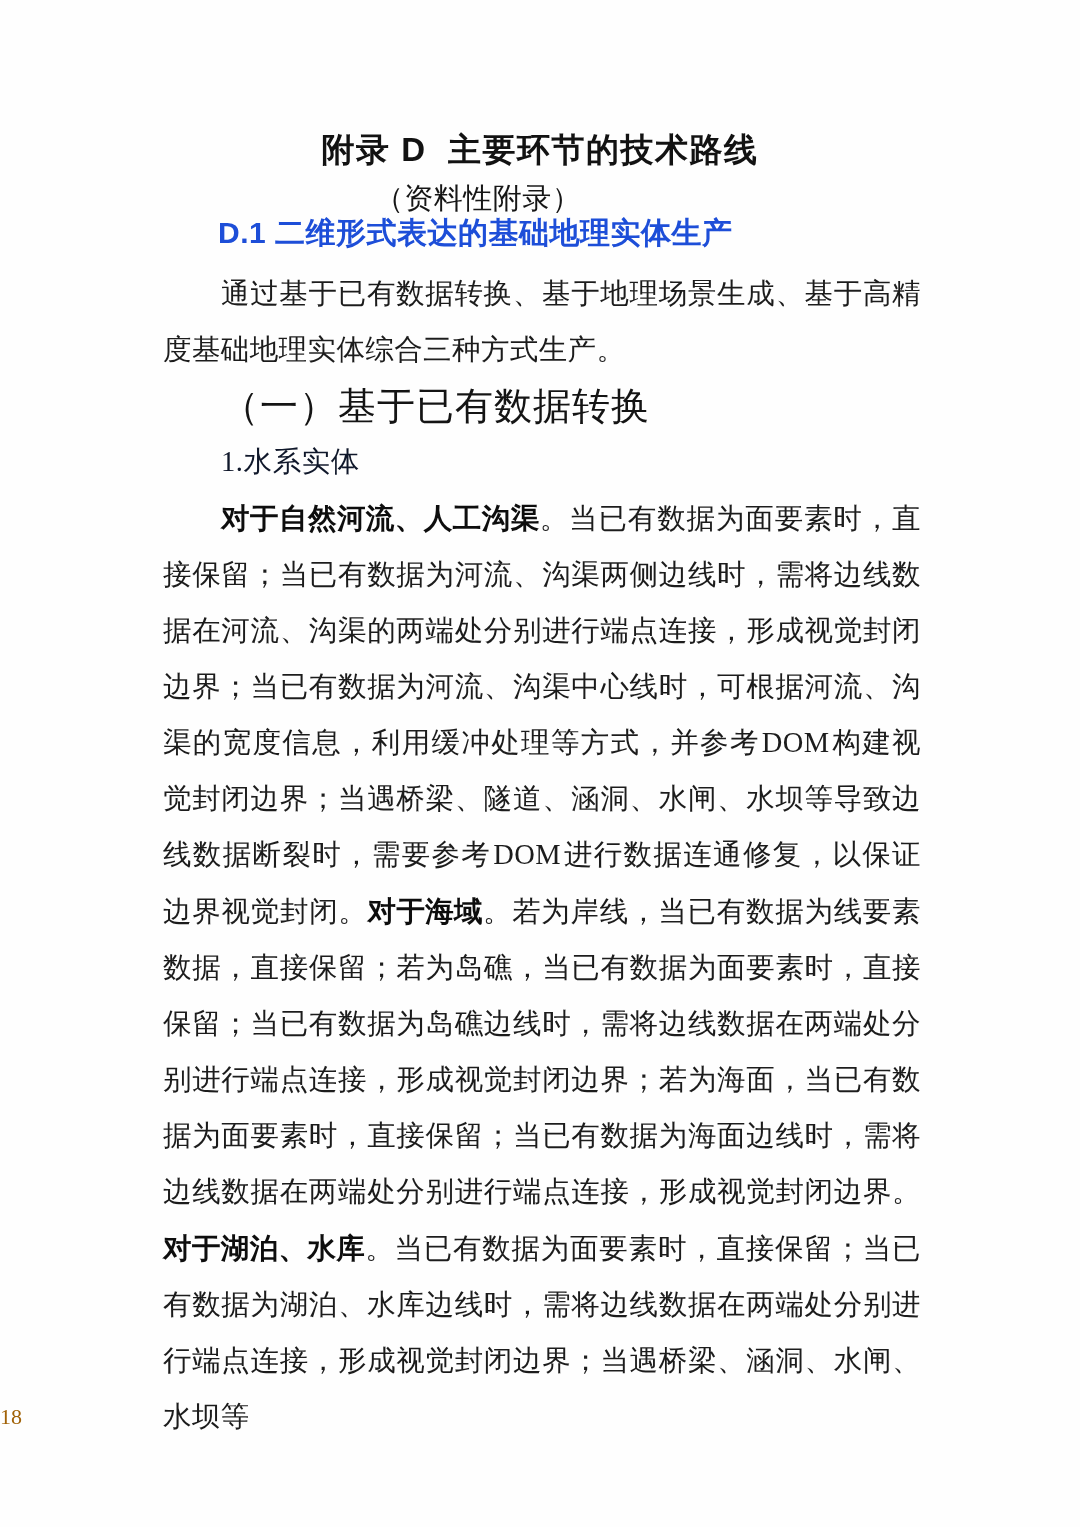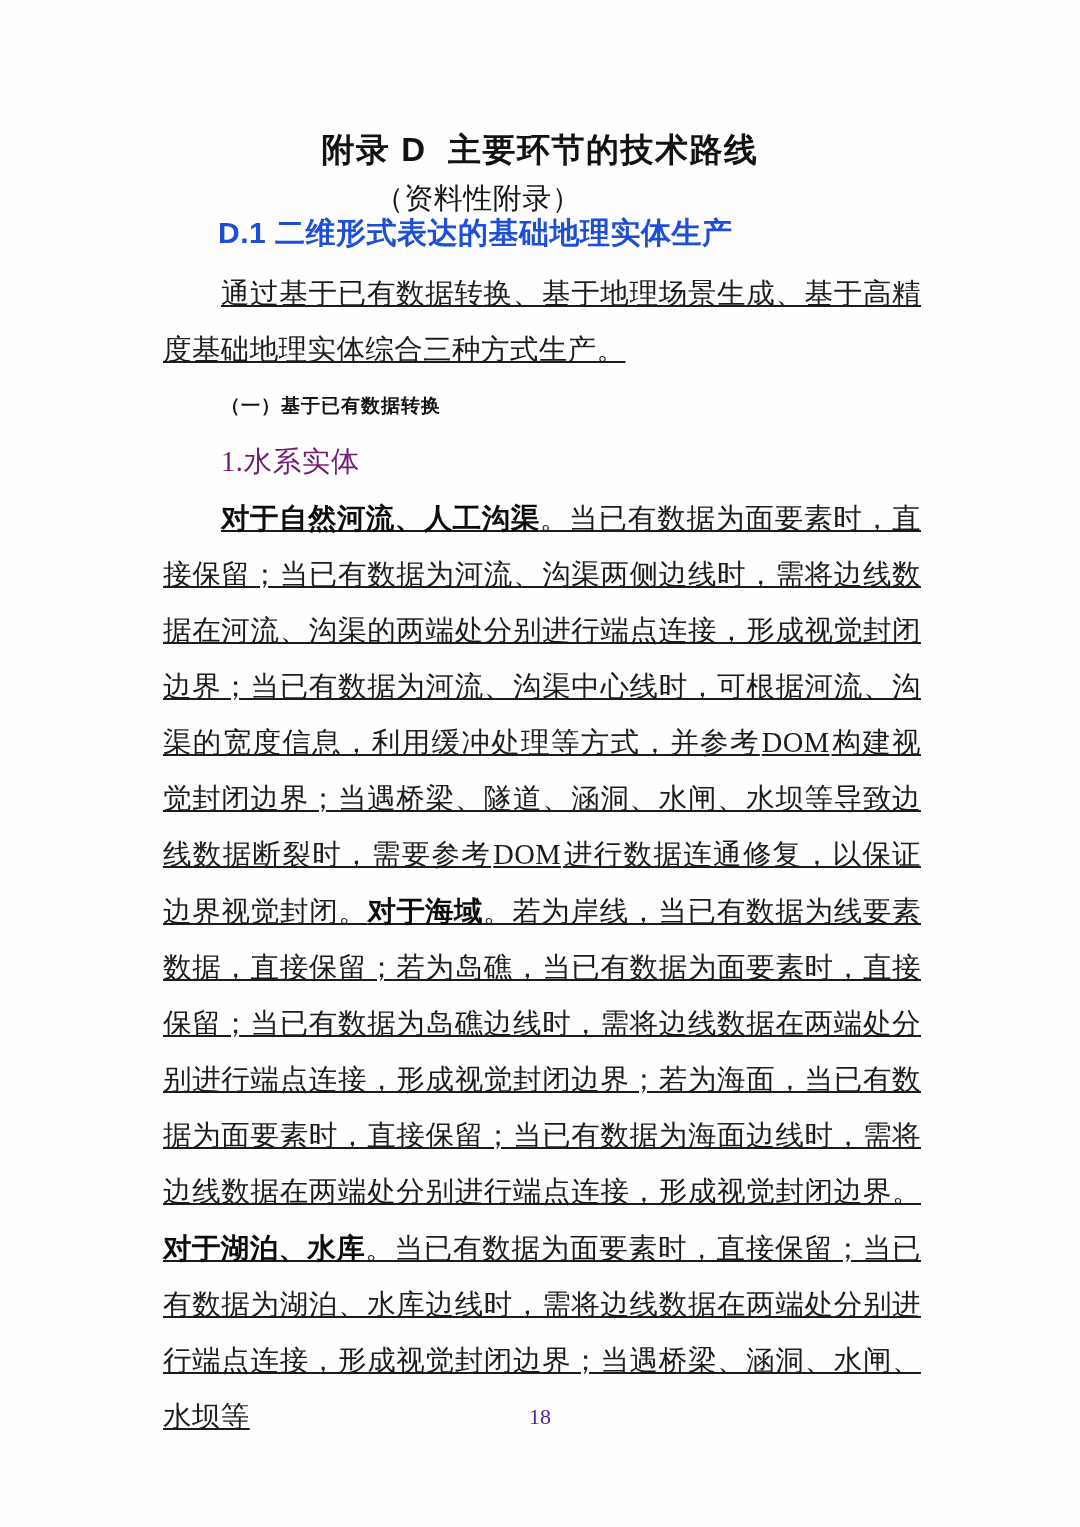--- a/index.html
+++ b/index.html
@@ -67,51 +67,50 @@
     position: absolute;
     left: 163px;
     width: 758px;
     font-family: "Liberation Serif", "DejaVu Serif", serif;
     font-size: 28.5px;
     line-height: 56px;
     color: #1c1c1c;
     text-align: justify;
     text-justify: inter-character;
     letter-spacing: 0.4px;
-    text-decoration: underline;
   }
 
   .intro-para {
     top: 266px;
     text-indent: 58px;
   }
 
   .sub-heading-a {
     position: absolute;
     left: 163px;
     top: 378px;
     width: 758px;
     font-family: "Liberation Serif", "DejaVu Serif", serif;
-    font-size: 19px;
+    font-size: 38px;
     line-height: 56px;
-    font-weight: 700;
+    font-weight: 400;
     color: #141414;
     text-indent: 58px;
     letter-spacing: 1px;
   }
 
   .sub-heading-b {
     position: absolute;
     left: 163px;
     top: 434px;
     width: 758px;
     font-family: "Liberation Serif", "DejaVu Serif", serif;
     font-size: 28.5px;
     line-height: 56px;
-    color: #701a75;
+    color: #0f172a;
     text-indent: 58px;
     letter-spacing: 0.6px;
   }
 
   .main-para {
     top: 490px;
     text-indent: 58px;
   }
 
   .term {
@@ -125,24 +124,23 @@
   .latin {
     font-family: "Liberation Serif", "DejaVu Serif", serif;
     padding: 0 2px;
   }
 
   .page-number {
     position: absolute;
     top: 1404px;
     left: 0;
     width: 1080px;
-    text-align: center;
     font-family: "Liberation Serif", "DejaVu Serif", serif;
     font-size: 22px;
-    color: #4c1d95;
+    color: #a16207;
   }
 </style>
 </head>
 <body>
 
 <div class="page">
 
   <div class="doc-title">附录 D  主要环节的技术路线</div>
 
   <div class="doc-subtitle">（资料性附录）</div>

